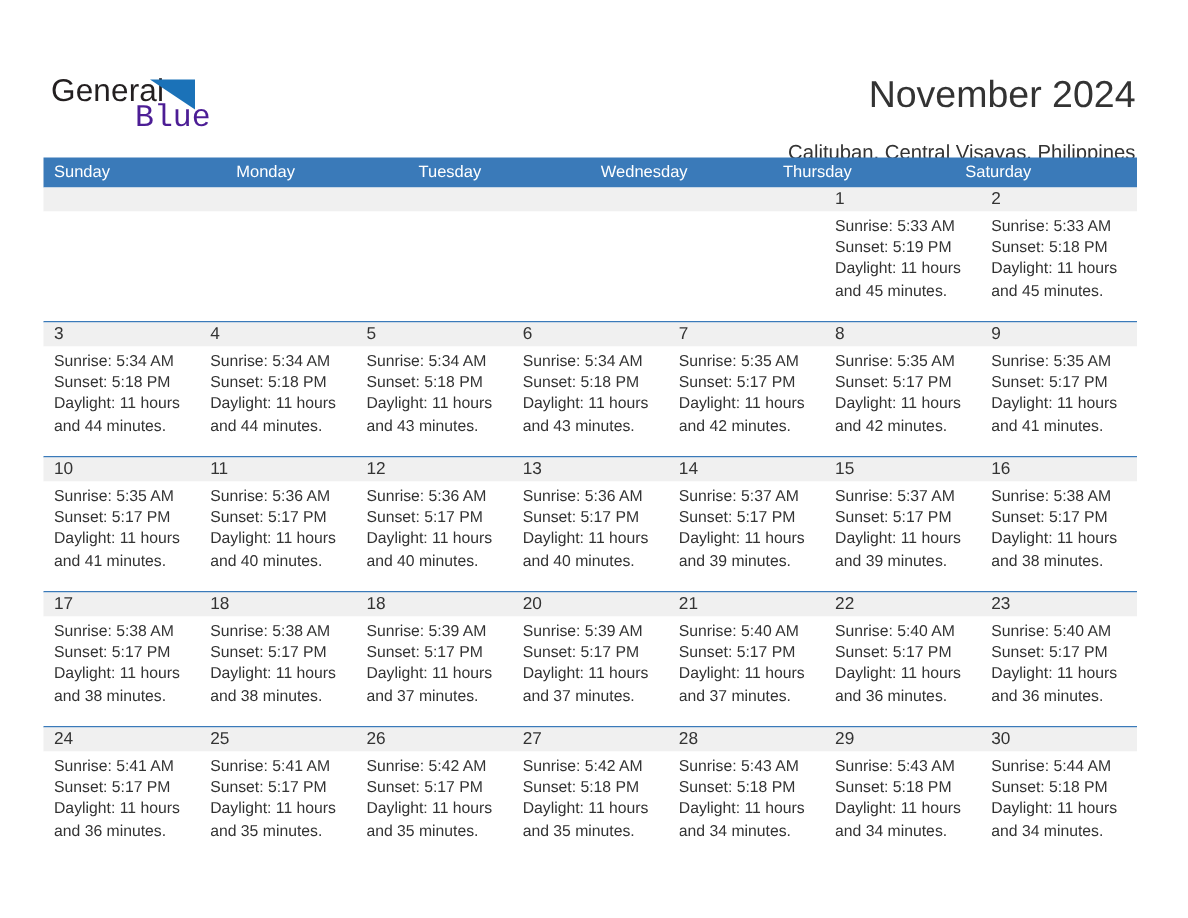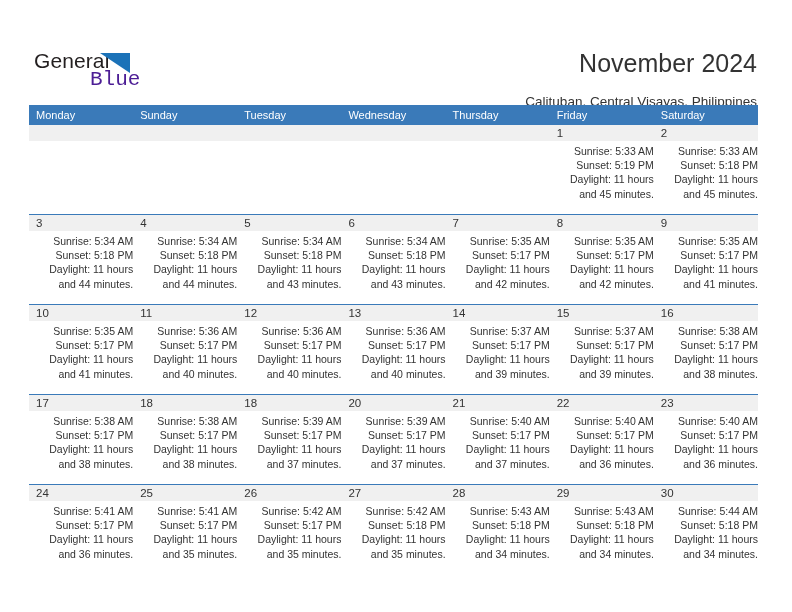--- a/index.html
+++ b/index.html
@@ -134,21 +134,20 @@
     background: #ffffff;
   }
   .daycell {
     flex: 1 1 0;
     padding-left: 7px;
     padding-top: 3px;
     box-sizing: border-box;
     font-size: 10.5px;
     line-height: 14.2px;
     color: #333333;
-    text-align: right;
   }
   .daycell .ln {
     white-space: nowrap;
     overflow: hidden;
   }
   .daycell.empty {
     visibility: hidden;
   }
 </style>
 </head>
@@ -162,26 +161,25 @@
       <span class="logo-triangle"></span>
       <span class="logo-blue">Blue</span>
     </div>
     <div class="title">November 2024</div>
     <div class="subtitle">Calituban, Central Visayas, Philippines</div>
   </div>
 
   <div class="calendar">
 
     <div class="weekdays">
+      <div class="weekday">Sunday</div>
       <div class="weekday">Monday</div>
-      <div class="weekday">Sunday</div>
       <div class="weekday">Tuesday</div>
       <div class="weekday">Wednesday</div>
       <div class="weekday">Thursday</div>
-      <div class="weekday">Friday</div>
       <div class="weekday">Saturday</div>
     </div>
 
     <div id="weeks-container">
         <div class="week">
           <div class="week-numbers">
             <div class="daynum"></div>
             <div class="daynum"></div>
             <div class="daynum"></div>
             <div class="daynum"></div>

